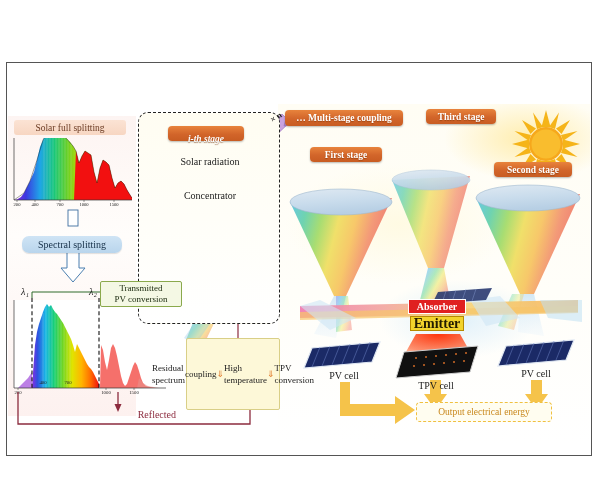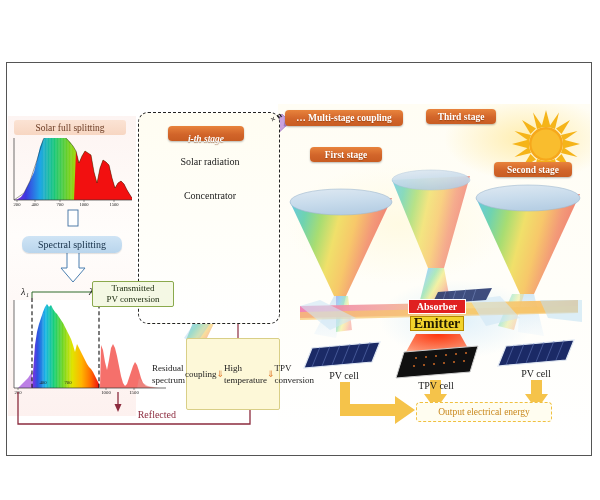--- a/index.html
+++ b/index.html
@@ -405,21 +405,21 @@
   <div class="plain" style="left:150px;top:148px;width:120px;margin-top:8px;">
     <span>Solar radiation</span>
   </div>
   <div class="plain" style="left:158px;top:190px;width:104px;">
     <span>Concentrator</span>
   </div>
   <div class="plain" style="left:264px;top:112px;width:24px;font-size:8.5px;font-weight:bold;transform:rotate(-32deg);">
     <span>× n</span>
   </div>
 
-  <div class="boxgreen" style="left:92px;top:281px;width:80px;height:24px;font-family:Liberation Serif, serif;">
+  <div class="boxgreen" style="left:100px;top:281px;width:80px;height:24px;font-family:Liberation Serif, serif;">
     <span>Transmitted</span>
     <span>PV conversion</span>
   </div>
 
   <div class="boxyellow" style="left:186px;top:338px;width:92px;height:70px;">
     <span>Residual spectrum</span>
     <span>coupling</span>
     <span style="color:#e07a2a;font-size:9px;line-height:9px;">⇓</span>
     <span>High temperature</span>
     <span style="color:#e07a2a;font-size:9px;line-height:9px;">⇓</span>

